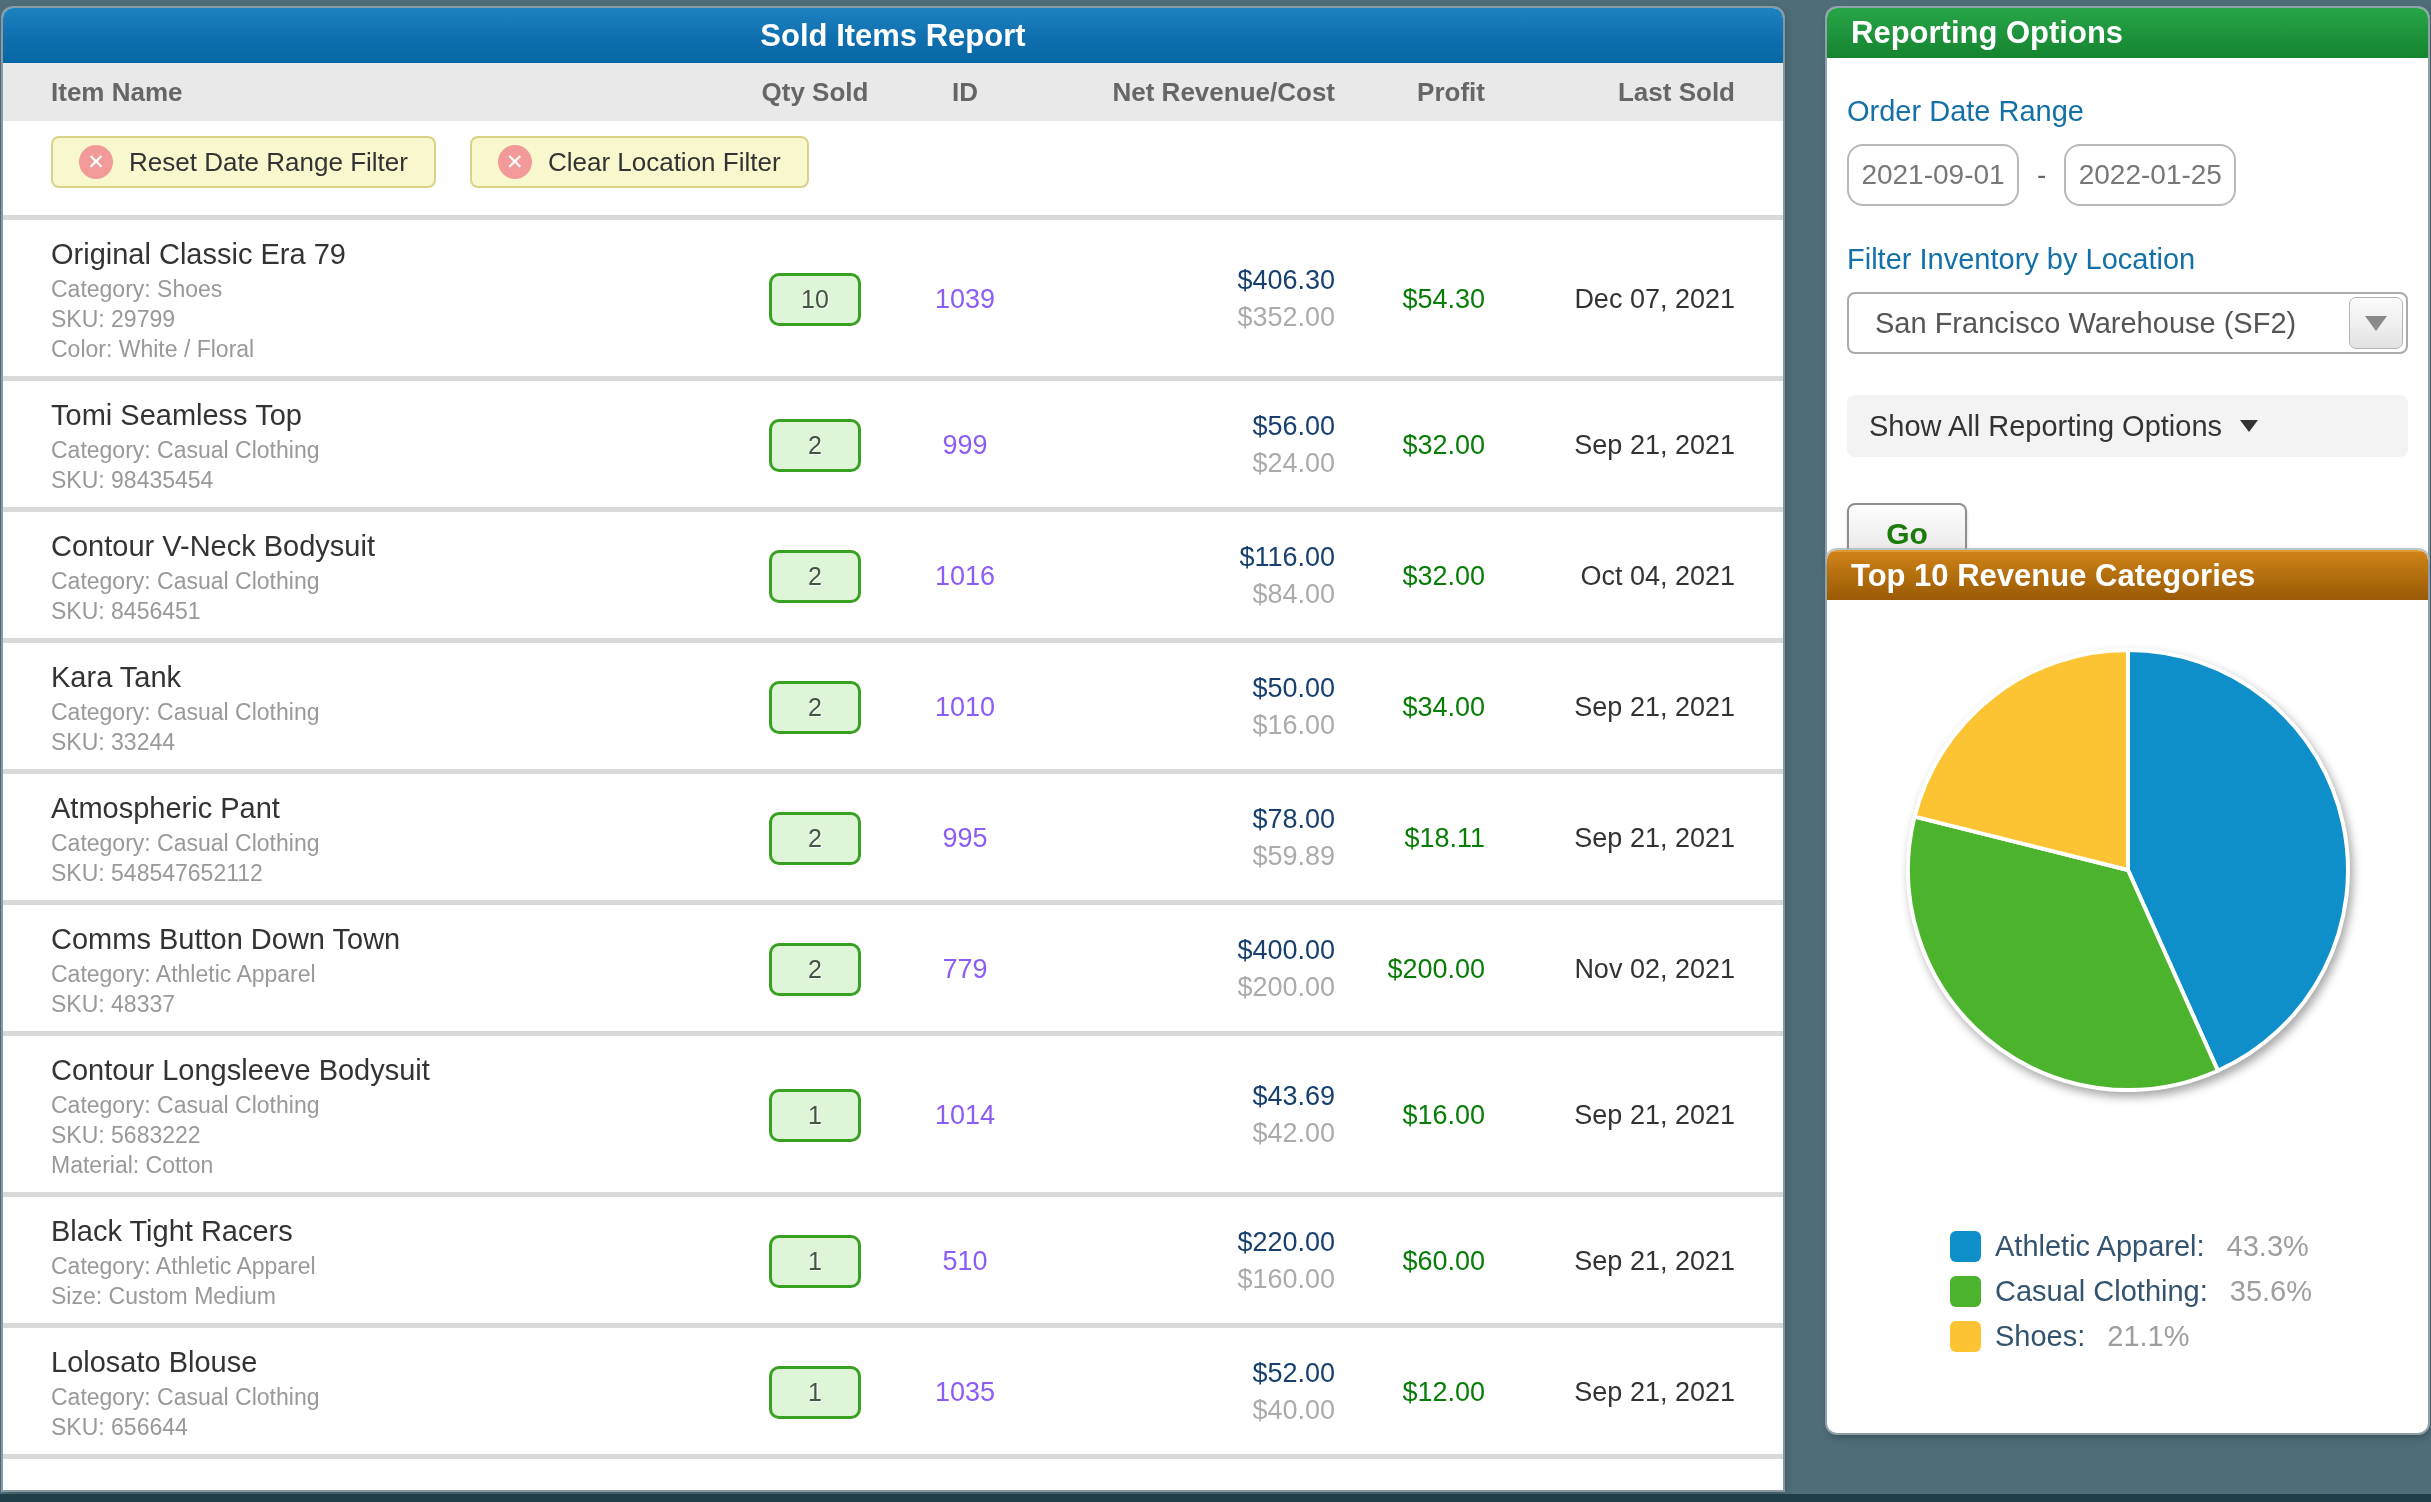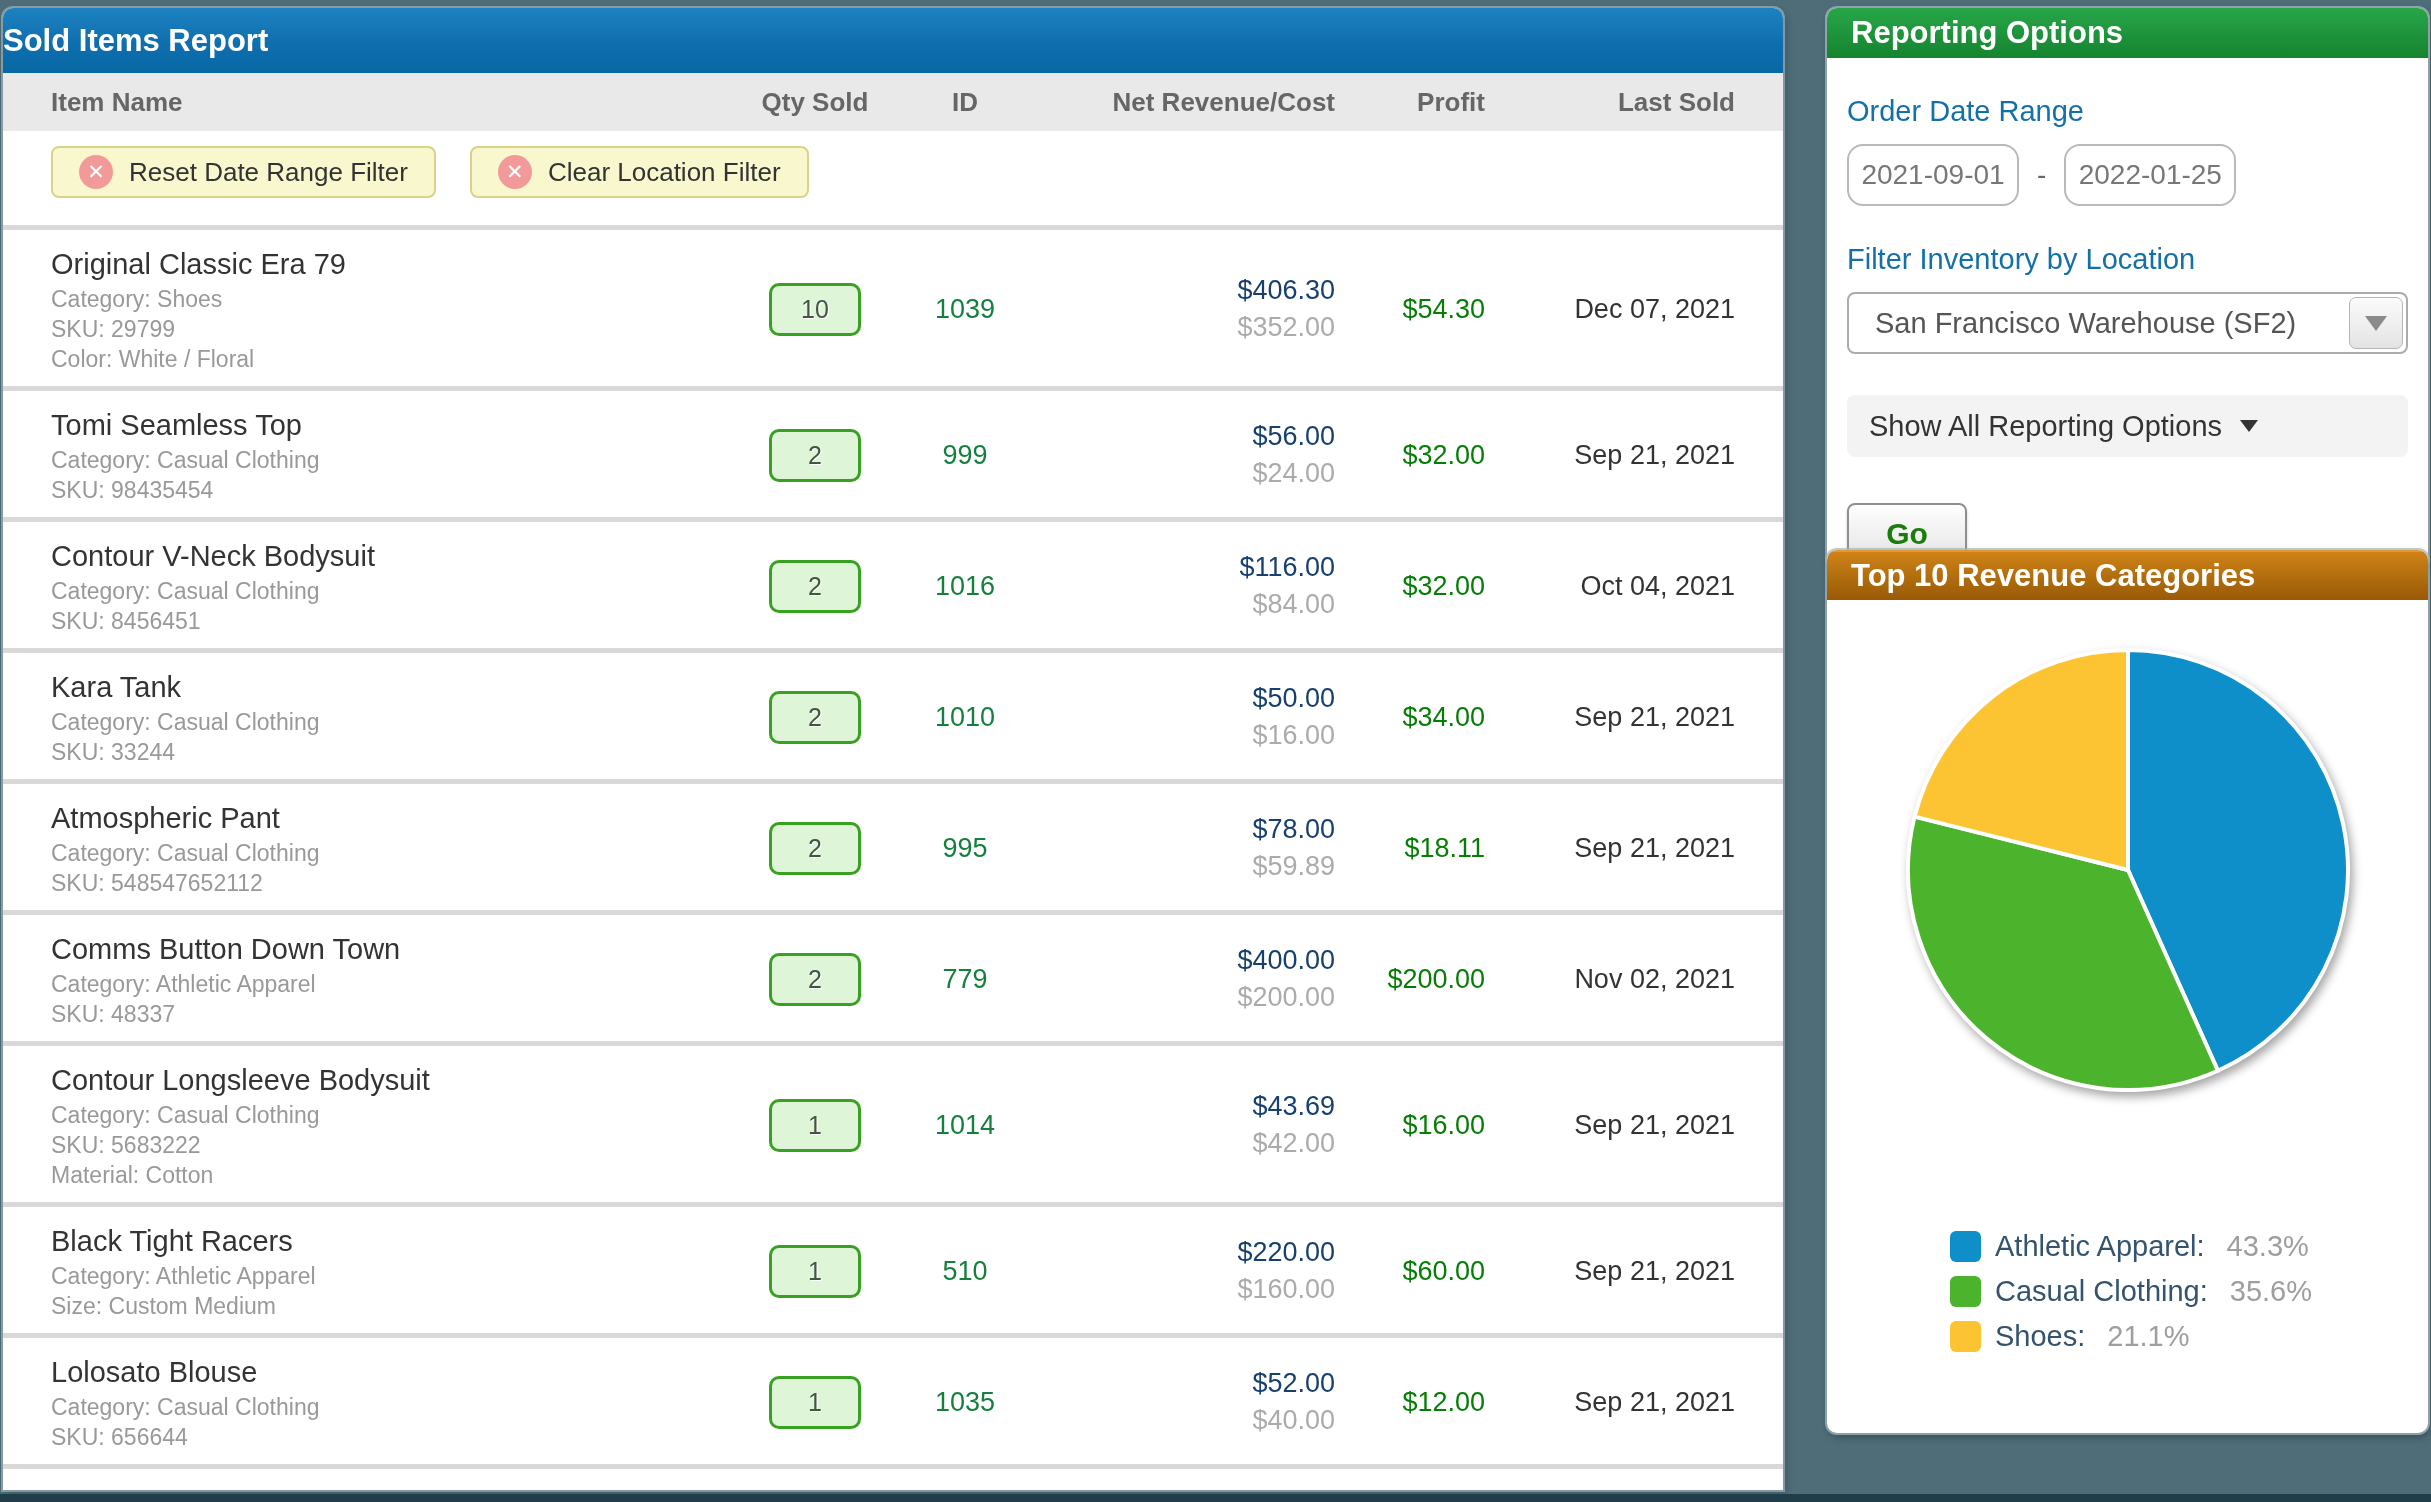--- a/index.html
+++ b/index.html
@@ -16,23 +16,23 @@
   }
 
   
   .report-panel {
     position: absolute; left: 3px; top: 8px; width: 1780px; height: 1482px;
     background: #fff; border-radius: 10px 10px 0 0;
     box-shadow: 0 0 0 2px rgba(170,184,190,.65), 2px 3px 8px rgba(0,0,0,.25);
     overflow: hidden;
   }
   .report-header {
-    height: 65px;
+    height: 55px;
     background: linear-gradient(180deg, #1e82c0 0%, #0f6fae 55%, #0868a6 100%);
-    display: flex; align-items: center; justify-content: flex-start;
+    display: flex; align-items: center; justify-content: center;
   }
   .report-header h1 { color: #fff; font-size: 31px; font-weight: bold; }
 
   .grid-cols {
     display: grid;
     grid-template-columns: 1fr 140px 160px 290px 150px 250px;
     padding: 0 48px;
   }
   .table-head {
     height: 58px; background: #e9e9e9; align-items: center;
@@ -67,21 +67,21 @@
   .row:last-child { border-bottom: none; }
   .item-name { font-size: 29px; color: #333; line-height: 40px; }
   .detail { font-size: 23px; color: #999; line-height: 30px; }
   .cell-qty { text-align: center; }
   .badge {
     display: inline-block; min-width: 92px; padding: 9px 14px;
     background: #def5d8; border: 3px solid #39a121; border-radius: 10px;
     font-size: 25px; color: #445544; text-align: center;
     text-shadow: 1px 1px 0 #fff;
   }
-  .cell-id { text-align: center; font-size: 27px; color: #15803d; }
+  .cell-id { text-align: center; font-size: 27px; color: #8b5cf6; }
   .cell-rev { text-align: right; }
   .revenue { color: #17406e; font-size: 27px; line-height: 37px; }
   .cost { color: #ababab; font-size: 27px; line-height: 37px; }
   .cell-profit { text-align: right; color: #077d07; font-size: 27px; }
   .cell-date { text-align: right; font-size: 27px; color: #333; }
 
   
   .side-panel {
     position: absolute; left: 1827px; width: 601px;
     background: #fff; border-radius: 10px;

